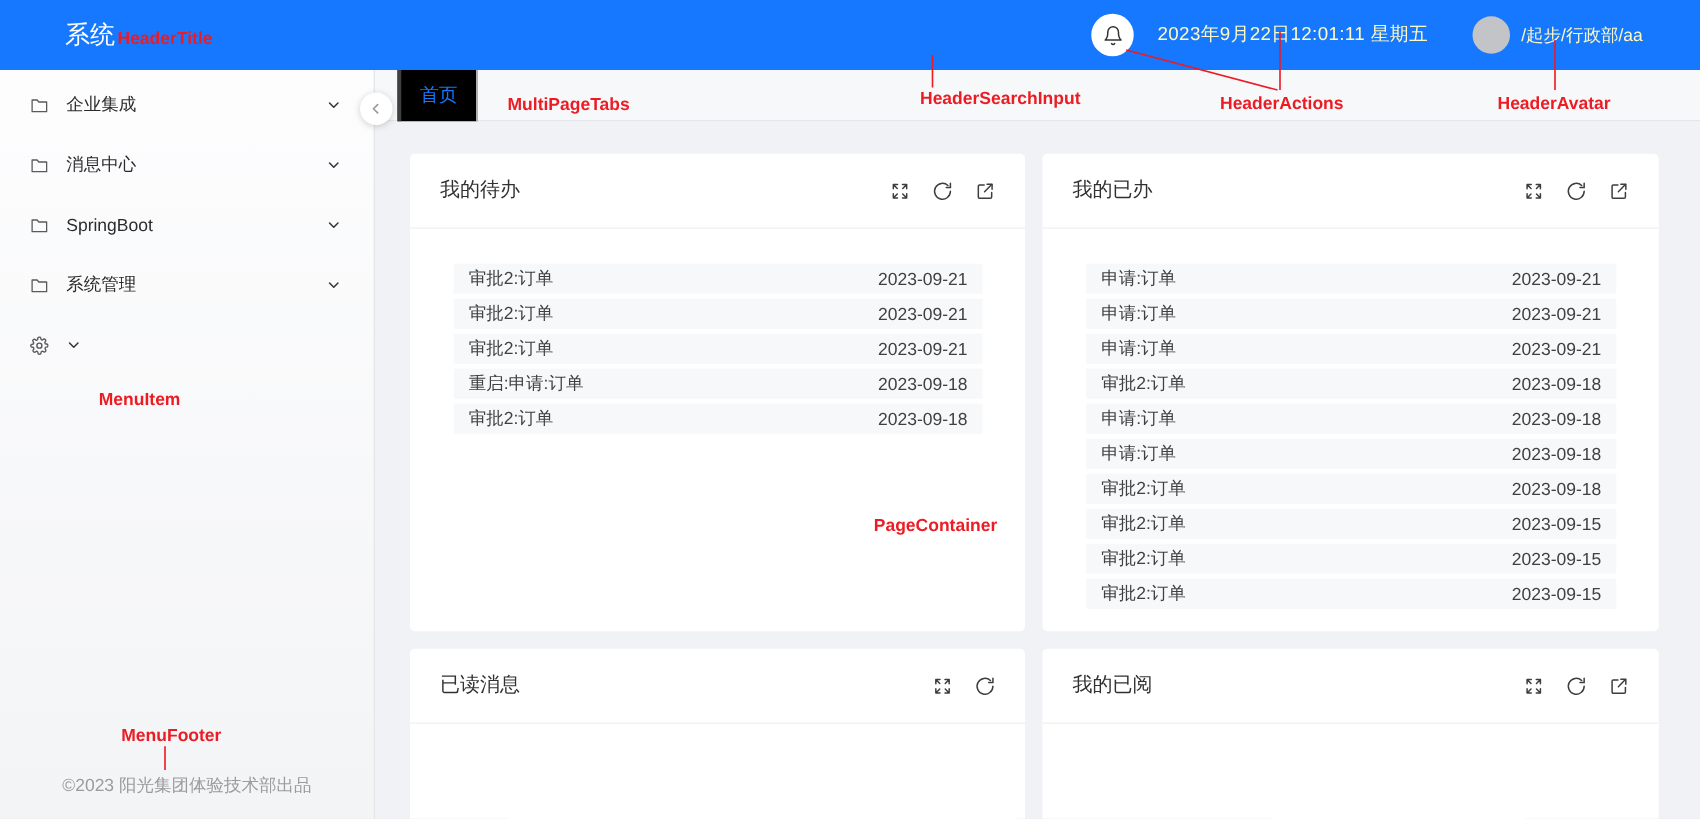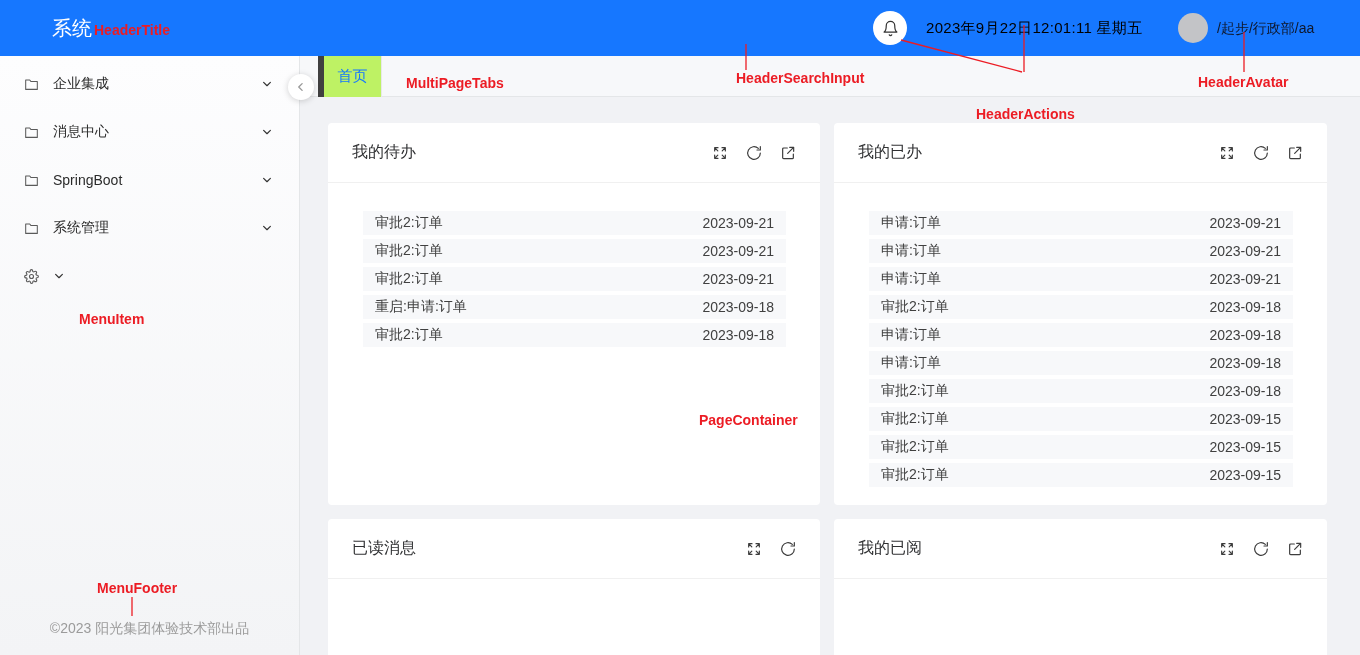--- a/index.html
+++ b/index.html
@@ -15,60 +15,60 @@
 
   
   .hdr{position:absolute;top:0;left:0;right:0;height:56px;background:var(--accent);z-index:5;}
   .hdr-title{position:absolute;left:24px;top:0;line-height:56px;color:#fff;font-size:20px;margin-left:28px;}
   .hdr-search{position:absolute;left:732px;top:12px;width:121px;height:32px;background:#fff;border-radius:3px;
     display:flex;align-items:center;justify-content:space-between;padding:0 10px 0 12px;cursor:pointer;}
   .hdr-search .ph{color:#bfbfbf;font-size:14px;}
   .hdr-search .sel-arrow{color:#c0c4cc;display:flex;}
   .bell-btn{position:absolute;left:873px;top:11px;width:34px;height:34px;border-radius:50%;background:#fff;border:none;
     display:flex;align-items:center;justify-content:center;cursor:pointer;color:#333;}
-  .hdr-date{position:absolute;left:926px;top:0;line-height:56px;color:#000000;font-size:15px;letter-spacing:.3px;}
+  .hdr-date{position:absolute;left:926px;top:0;line-height:56px;color:#fef9c3;font-size:15px;letter-spacing:.3px;}
   .avatar{position:absolute;left:1178px;top:13px;width:30px;height:30px;border-radius:50%;background:#c3c4c7;cursor:pointer;}
-  .user-path{position:absolute;left:1217px;top:0;line-height:56px;color:#0f172a;font-size:14px;cursor:pointer;}
+  .user-path{position:absolute;left:1217px;top:0;line-height:56px;color:#fef9c3;font-size:14px;cursor:pointer;}
 
   
   .sidebar{position:absolute;top:56px;left:0;width:300px;bottom:0;z-index:3;
     background:linear-gradient(180deg,#fdfdfe 0%,#f3f4f6 100%);border-right:1px solid #e4e6e8;}
   .menu{padding-top:4px;}
   .menu-item{height:48px;display:flex;align-items:center;padding:0 26px 0 24px;font-size:14px;color:#2b2b2b;cursor:pointer;}
   .mi-icon{width:16px;display:flex;align-items:center;margin-right:13px;color:#5a5a5a;}
   .mi-label{flex:1;}
   .mi-chevron{display:flex;color:#333;}
   .menu-footer{position:absolute;bottom:17px;left:0;right:0;text-align:center;color:#9b9b9b;font-size:14px;}
   .collapse-btn{position:absolute;left:288px;top:74px;width:26px;height:26px;border-radius:50%;background:#fff;border:none;
     box-shadow:0 1px 6px rgba(0,0,0,.18);z-index:6;display:flex;align-items:center;justify-content:center;cursor:pointer;}
 
   
   .main{position:absolute;left:300px;top:56px;right:0;bottom:0;}
   .tabbar{height:41px;background:#f7f8fa;border-bottom:1px solid #e4e6e8;position:relative;}
-  .tab-active{position:absolute;left:18px;top:0;width:64px;height:41px;background:#bef264;
-    border-left:6px solid #404040;border-right:1px solid #e8e8e8;color:var(--accent);font-size:15px;
+  .tab-active{position:absolute;left:18px;top:0;width:64px;height:41px;background:#000000;
+    border-left:3px solid #404040;border-right:1px solid #e8e8e8;color:var(--accent);font-size:15px;
     display:flex;align-items:center;justify-content:center;cursor:pointer;}
   .content{display:grid;grid-template-columns:492px 493px;grid-template-rows:382px 400px;gap:14px;padding:26px 33px 0 28px;}
   .card{background:#fff;border-radius:4px;overflow:hidden;}
   .card-hd{height:60px;display:flex;align-items:center;justify-content:space-between;padding:16px 24px;border-bottom:1px solid #f0f0f0;}
   .card-title{font-size:16px;color:#303133;}
   .card-actions{display:flex;gap:18px;align-items:center;color:#3d3d3d;}
   .icon-btn{width:16px;height:16px;display:flex;cursor:pointer;}
   .card-bd{padding:28px 34px 0 35px;}
   .todo-row{height:24px;margin-bottom:4px;background:var(--row-bg);display:flex;align-items:center;
     justify-content:space-between;padding:0 12px;font-size:14px;color:#404040;cursor:pointer;}
   .row-date{color:#404040;}
 
   
   .anno-lines{position:absolute;left:0;top:0;width:1360px;height:655px;z-index:9;pointer-events:none;}
   .anno{position:absolute;z-index:10;color:var(--anno);font-weight:bold;font-size:14px;white-space:nowrap;pointer-events:none;}
   .a-header-title{left:94px;top:22px;}
   .a-tabs{left:406px;top:75px;}
   .a-search{left:736px;top:70px;}
-  .a-actions{left:976px;top:74px;margin-top:32px;}
+  .a-actions{left:976px;top:74px;}
   .a-avatar{left:1198px;top:74px;}
   .a-menu-item{left:79px;top:311px;}
   .a-menu-footer{left:97px;top:580px;}
   .a-page-container{left:687px;top:412px;padding-left:12px;}
 </style>
 </head>
 <body>
 
 <div class="app">
 

